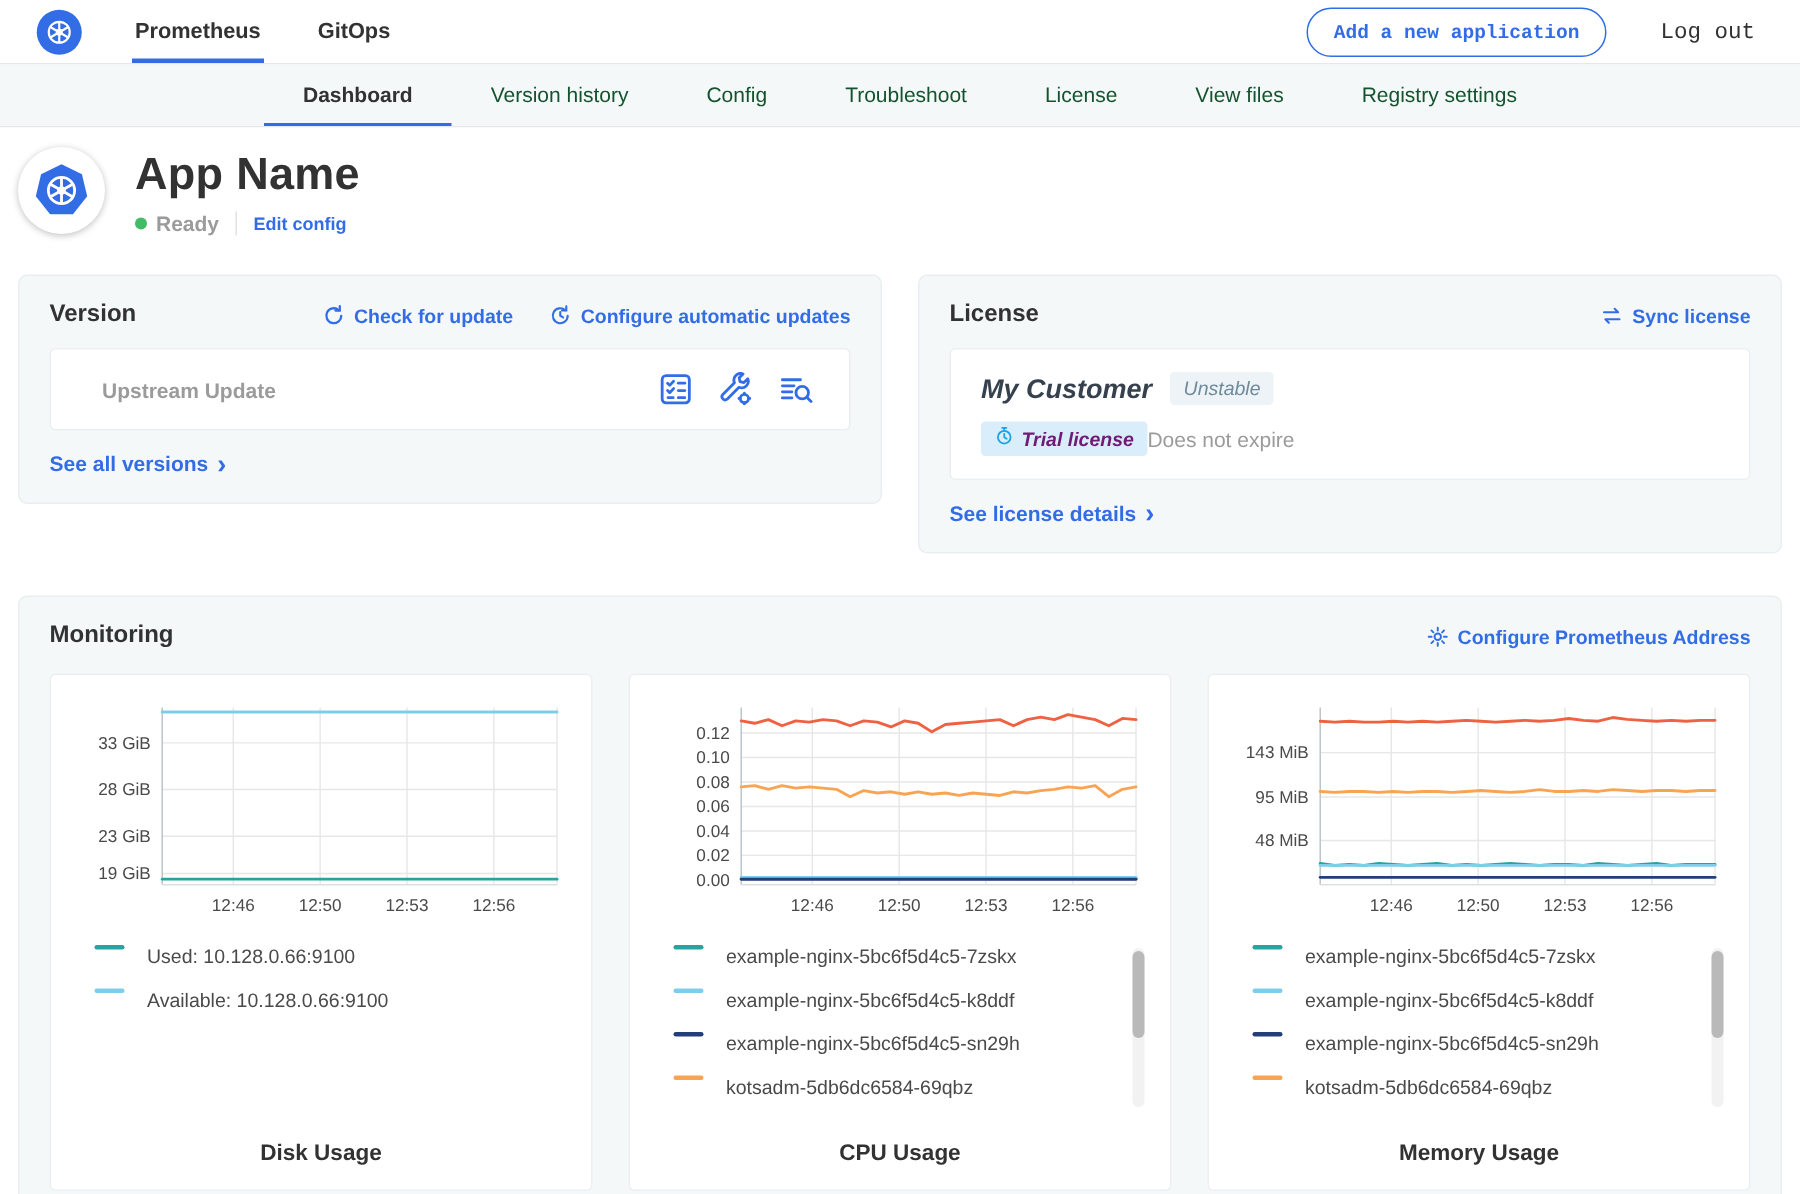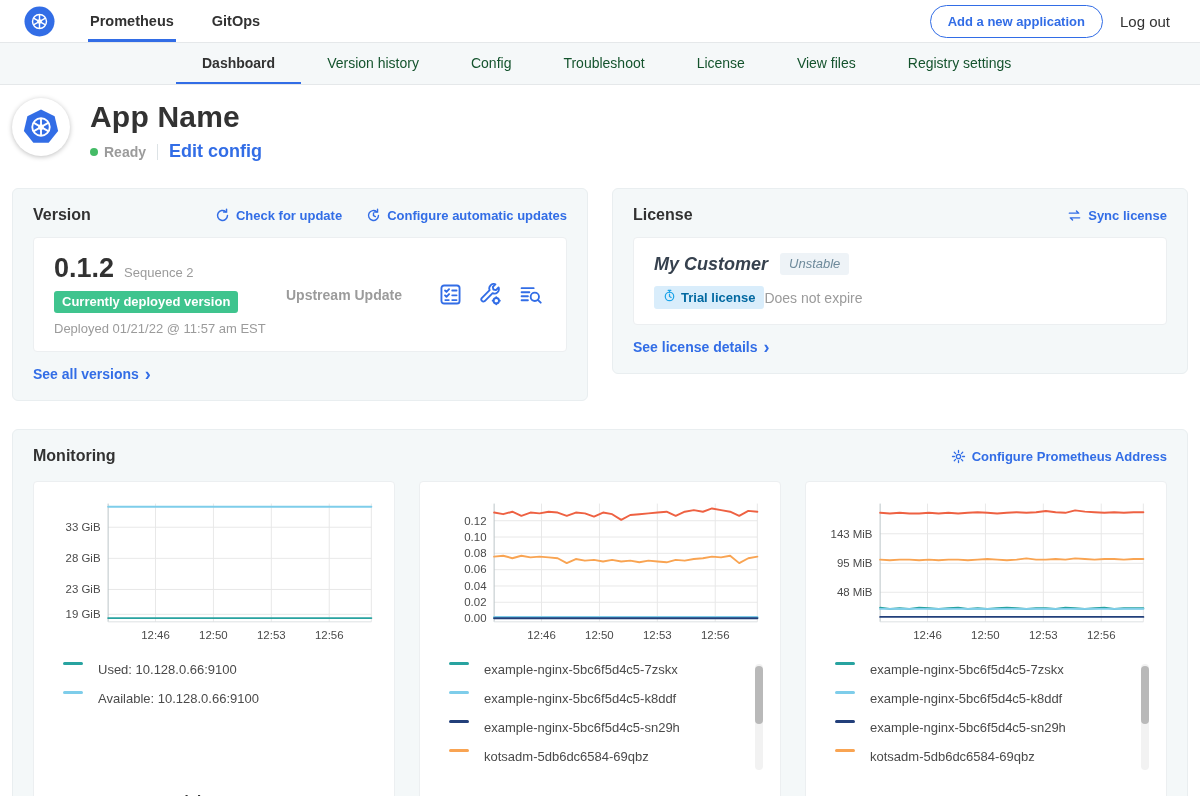--- a/index.html
+++ b/index.html
@@ -8,21 +8,21 @@
     width:1200px; height:796px; overflow:hidden;
     font-family:"Liberation Sans", sans-serif;
     color:#323232; background:#fff; font-size:14px;
   }
   
   .topnav { display:flex; align-items:stretch; height:43px; padding:0 30px 0 24px; border-bottom:1px solid #e5e8ea; background:#fff; }
   .brand { display:flex; align-items:center; margin-right:16px; }
   .topnav-items { display:flex; align-items:stretch; }
   .topnav-item { display:flex; align-items:center; padding:0 2px; margin:0 17px; font-weight:bold; font-size:14.5px; color:#323232; border-bottom:3px solid transparent; border-top:3px solid transparent; cursor:pointer; }
   .topnav-item.active { border-bottom-color:#326de6; }
-  .topnav-right { margin-left:auto; display:flex; align-items:center; gap:17px; }
+  .topnav-right { margin-left:auto; display:flex; align-items:center; gap:36px;font-family:Liberation Mono, monospace; }
   .add-btn { border:1px solid #326de6; color:#326de6; background:#fff; border-radius:17px; padding:8px 17px; font-weight:bold; font-size:13px; font-family:inherit; cursor:pointer; }
   .logout { font-size:15px; color:#323232; cursor:pointer; }
   
   .subnav { display:flex; align-items:stretch; height:42px; background:#f5f8f9; border-bottom:1px solid #e5e8ea; padding-left:176px; }
   .tab { display:flex; align-items:center; padding:0 26px; font-size:14px; color:#14532d; border-bottom:2px solid transparent; cursor:pointer; }
   .tab.active { color:#323232; font-weight:bold; border-bottom-color:#326de6; }
   
   .app-header { display:flex; align-items:flex-start; padding:13px 7px 18px 12px; background:#fff; }
   .avatar { width:58px; height:58px; border-radius:50%; background:#fff; box-shadow:0 1px 5px rgba(0,0,0,.25); display:flex; align-items:center; justify-content:center; }
   .title-block { margin-left:20px; padding-top:2px; }
@@ -54,21 +54,21 @@
   .version-source { flex:1; color:#9b9b9b; font-weight:bold; font-size:14px; padding-left:14px; }
   .version-icons { display:flex; align-items:center; gap:17px; padding-right:4px; }
   .version-icons .vicon { cursor:pointer; display:flex; }
   .see-link { display:inline-flex; align-items:center; margin-top:14px; font-size:14px; }
   .chev { font-size:18px; line-height:12px; margin-left:6px; font-weight:bold; }
   
   .license-row1 { display:flex; align-items:center;font-style:italic; }
   .customer-name { font-size:18px; font-weight:bold; color:#36414e; }
   .channel-badge { margin-left:12px; background:#eef3f7; color:#6e8a9b; font-size:13px; padding:3px 9px 4px; border-radius:3px; }
   .license-row2 { display:flex; align-items:center; margin-top:11px; }
-  .trial-badge { display:inline-flex; align-items:center; gap:5px; background:#d9edfb; color:#0369a1; font-size:13px; font-weight:bold; padding:3px 9px 4px; border-radius:3px; }
+  .trial-badge { display:inline-flex; align-items:center; gap:5px; background:#d9edfb; color:#701a75; font-size:13px; font-weight:bold; padding:3px 9px 4px; border-radius:3px;font-style:italic; }
   .expiry { font-size:14px; color:#9b9b9b;text-align:right; }
   
   .charts-row { display:flex; gap:24px; align-items:stretch; }
   .chart-card { flex:1; background:#fff; border:1px solid #eceff1; border-radius:4px; padding:13px 15px 16px; display:flex; flex-direction:column; }
   .chart-svg { width:100%; height:auto; display:block; }
   .legend { position:relative; margin-top:12px; padding:0 18px 0 14px; flex:1; }
   .legend-item { display:flex; height:29px; font-size:13px; color:#4a4a4a; }
   .legend-swatch { width:20px; height:3px; border-radius:2px; margin-right:15px; flex:none; }
   .legend-scrollbar { position:absolute; right:2px; top:2px; bottom:8px; width:8px; background:#f2f2f2; border-radius:4px; }
   .legend-scroll-thumb { position:absolute; top:2px; left:0; width:8px; height:58px; background:#b9b9b9; border-radius:4px; cursor:pointer; }
@@ -118,21 +118,21 @@
       </g>
       <circle cx="16" cy="16" r="2.3" fill="#fff"></circle>
     </svg>
   </div>
   <div class="title-block">
     <h1 class="app-title">App Name</h1>
     <div class="status-row">
       <span class="ready-dot"></span>
       <span class="ready-text">Ready</span>
       <span class="status-div"></span>
-      <span class="link" style="font-size:18px">Edit config</span>
+      <span class="link" style="font-size:12px">Edit config</span>
     </div>
   </div>
 </section>
 
 <main>
   <div class="cards-row">
 
     <div class="panel half">
       <div class="panel-header">
         <div class="panel-title">Version</div>
@@ -152,28 +152,20 @@
                 <path d="M13.3 8a5.3 5.3 0 1 1-1.8-4"></path>
                   <path d="M12.3 1.2v3.1H9.2"></path>
                   <path d="M8 5.4V8l2 1.2"></path>
               </svg>
             </span>
             <span>Configure automatic updates</span>
           </div>
         </div>
       </div>
       <div class="inner-card version-inner">
-        <div class="version-left">
-          <div class="version-line">
-            <span class="version-number">0.1.2</span>
-            <span class="version-seq">Sequence 2</span>
-          </div>
-          <span class="deployed-badge">Currently deployed version</span>
-          <div class="deployed-at">Deployed 01/21/22 @ 11:57 am EST</div>
-        </div>
         <div class="version-source">Upstream Update</div>
         <div class="version-icons">
           <span class="vicon">
             <svg width="23" height="23" viewBox="0 0 16 16" fill="none" stroke="#326de6" stroke-width="1.3" stroke-linecap="round" stroke-linejoin="round">
               <rect x="1.7" y="1.7" width="12.6" height="12.6" rx="1.8"></rect>
               <path d="M4.2 5.2l1 1 1.8-1.9"></path>
                 <path d="M9.2 5.2h3"></path>
               <path d="M4.2 8.6l1 1 1.8-1.9"></path>
                 <path d="M9.2 8.6h3"></path>
               <path d="M4.4 11.9h2.4"></path>

